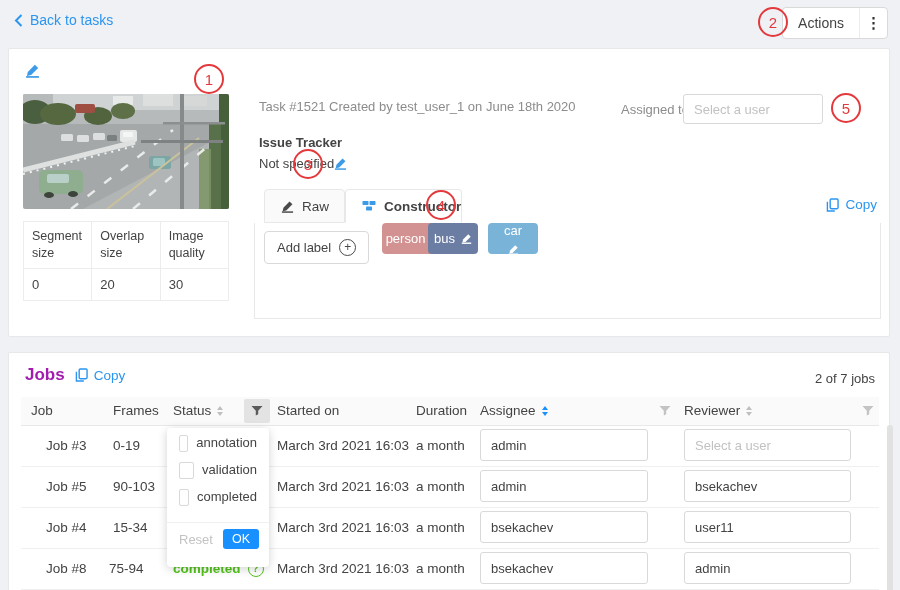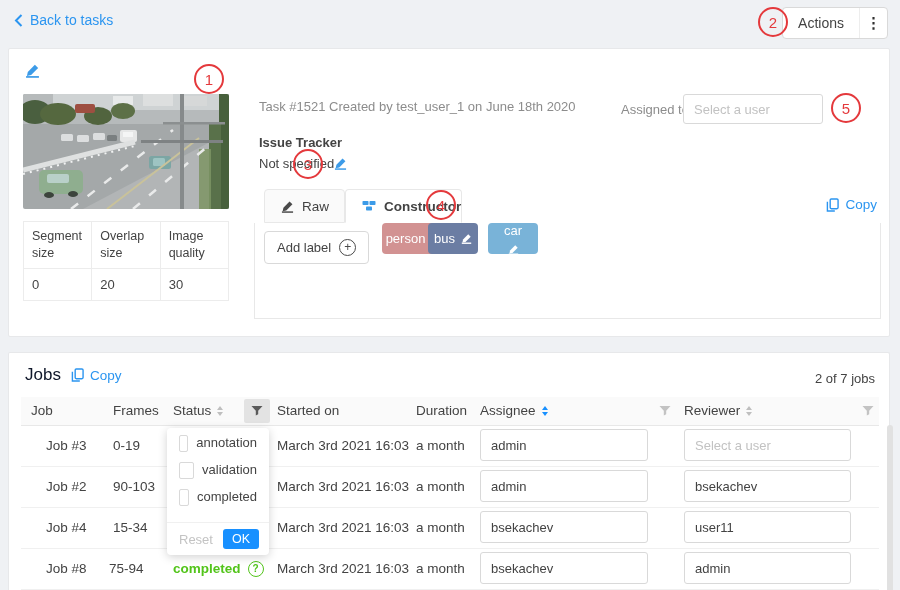--- a/index.html
+++ b/index.html
@@ -211,21 +211,21 @@
             <path d="M9.2 1.6l3.1 3.1L5.7 11.3l-3.9.9.8-3.9z" fill="currentColor"></path>
           </svg>
       </span>
     </div>
   </div>
 </div>
 
 <div class="card" style="left:8px;top:352px;width:880px;height:248px;border-bottom:none">
 
   <div class="abs" style="left:16px;top:12px;display:flex;align-items:center;gap:10px">
-    <span style="font-size:17px;font-weight:400;color:#0f172a">Jobs</span>
+    <span style="font-size:17px;font-weight:700;color:#a21caf">Jobs</span>
     <span style="display:flex;align-items:center;gap:6px">
       <span>
         <svg width="13" height="14" viewBox="0 0 14 15" fill="none" stroke="#2b95f0" stroke-width="1.5">
             <rect x="4.5" y="1" width="8.5" height="10.5" rx="1.2"></rect>
             <path d="M9.5 14H1.5V4"></path>
           </svg>
       </span>
       <span class="link" style="font-size:13.5px">Copy</span>
     </span>
   </div>
@@ -279,21 +279,21 @@
     <div class="row" style="top:28px">
       <span class="rcell link" style="left:25px">Job #3</span>
       <span class="rcell" style="left:92px">0-19</span>
       <span class="rcell" style="left:256px">March 3rd 2021 16:03</span>
       <span class="rcell" style="left:395px">a month</span>
       <input class="inp abs" style="left: 459px; top: 4px; width: 168px; height: 32px;" value="admin">
       <input class="inp abs" style="left: 663px; top: 4px; width: 167px; height: 32px;" placeholder="Select a user">
     </div>
 
     <div class="row" style="top:69px">
-      <span class="rcell link" style="left:25px">Job #2</span>
+      <span class="rcell link" style="left:25px">Job #5</span>
       <span class="rcell" style="left:92px">90-103</span>
       <span class="rcell" style="left:256px">March 3rd 2021 16:03</span>
       <span class="rcell" style="left:395px">a month</span>
       <input class="inp abs" style="left: 459px; top: 4px; width: 168px; height: 32px;" value="admin">
       <input class="inp abs" style="left: 663px; top: 4px; width: 167px; height: 32px;" value="bsekachev">
     </div>
 
     <div class="row" style="top:110px">
       <span class="rcell link" style="left:25px">Job #4</span>
       <span class="rcell" style="left:92px">15-34</span>
@@ -331,21 +331,21 @@
     </div>
     <div class="ditem">
       <span class="cb"></span>
       <span>validation</span>
     </div>
     <div class="ditem">
       <span class="cb"></span>
       <span>completed</span>
     </div>
   </div>
-  <div style="border-top:1px solid #f0f0f0;height:32px;display:flex;align-items:center;justify-content:space-between;padding:0 10px 0 12px">
+  <div style="border-top:1px solid #f0f0f0;height:32px;display:flex;align-items:center;justify-content:space-between;padding:0 10px 12px 12px">
     <span style="font-size:13px;color:#c3c3c3">Reset</span>
     <span style="background:#1890ff;color:#fff;font-size:12.5px;border-radius:3px;padding:3px 9px;cursor:pointer">OK</span>
   </div>
 </div>
 
 <div class="badge" style="left:194px;top:64px">1</div>
 <div class="badge" style="left:758px;top:7px">2</div>
 <div class="badge" style="left:293px;top:149px">3</div>
 <div class="badge" style="left:426px;top:190px">4</div>
 <div class="badge" style="left:831px;top:93px">5</div>

